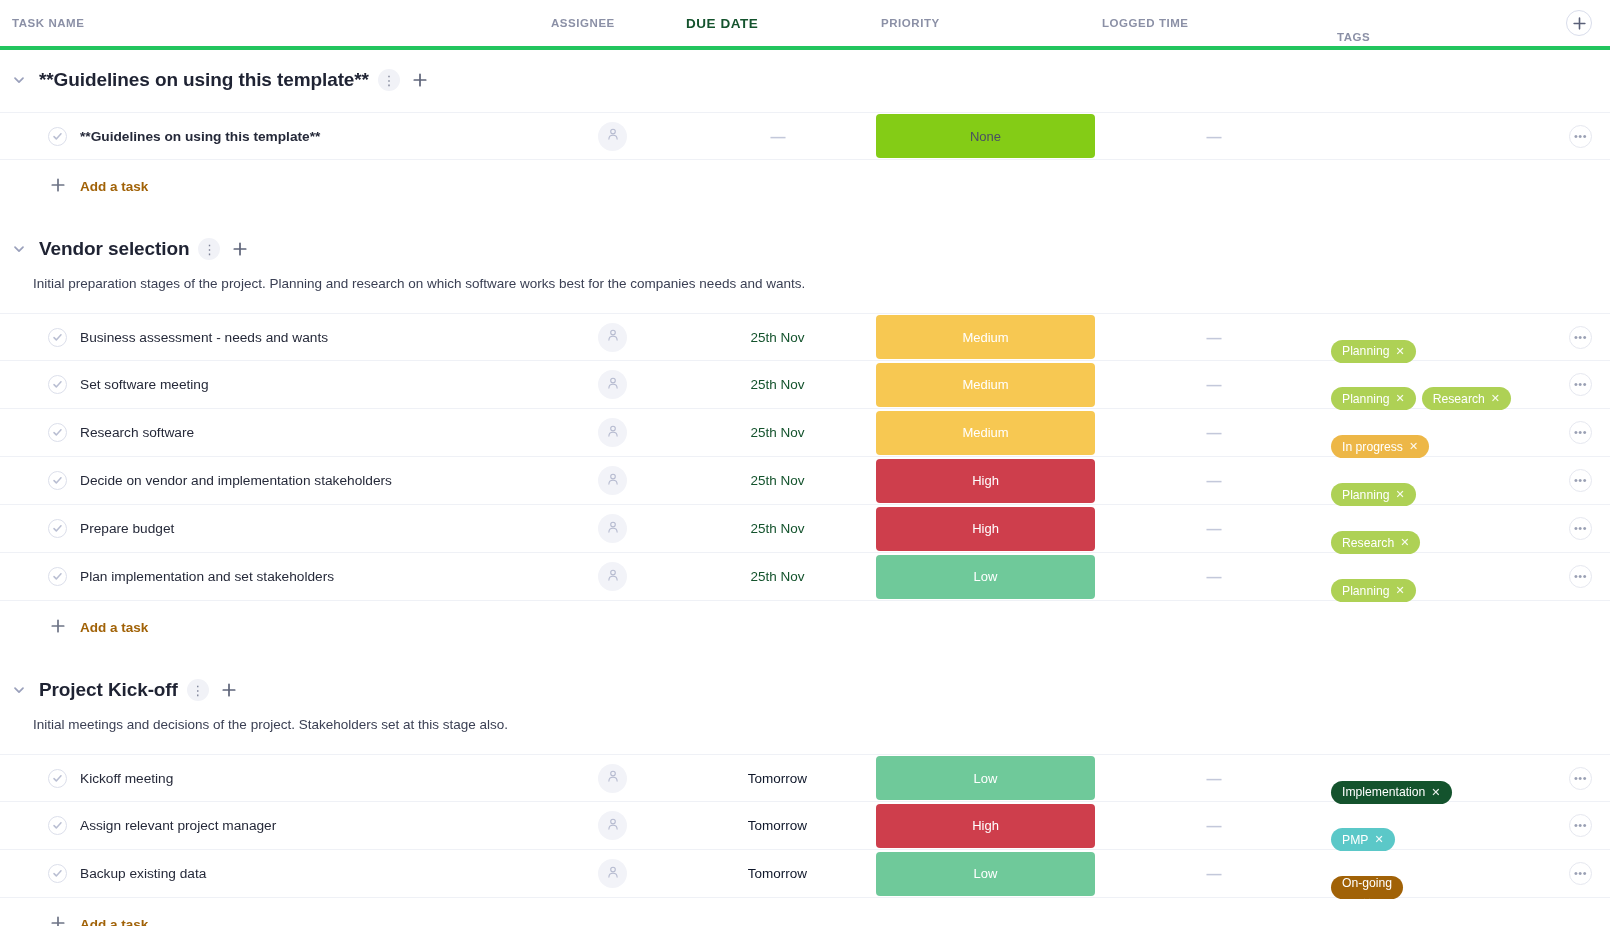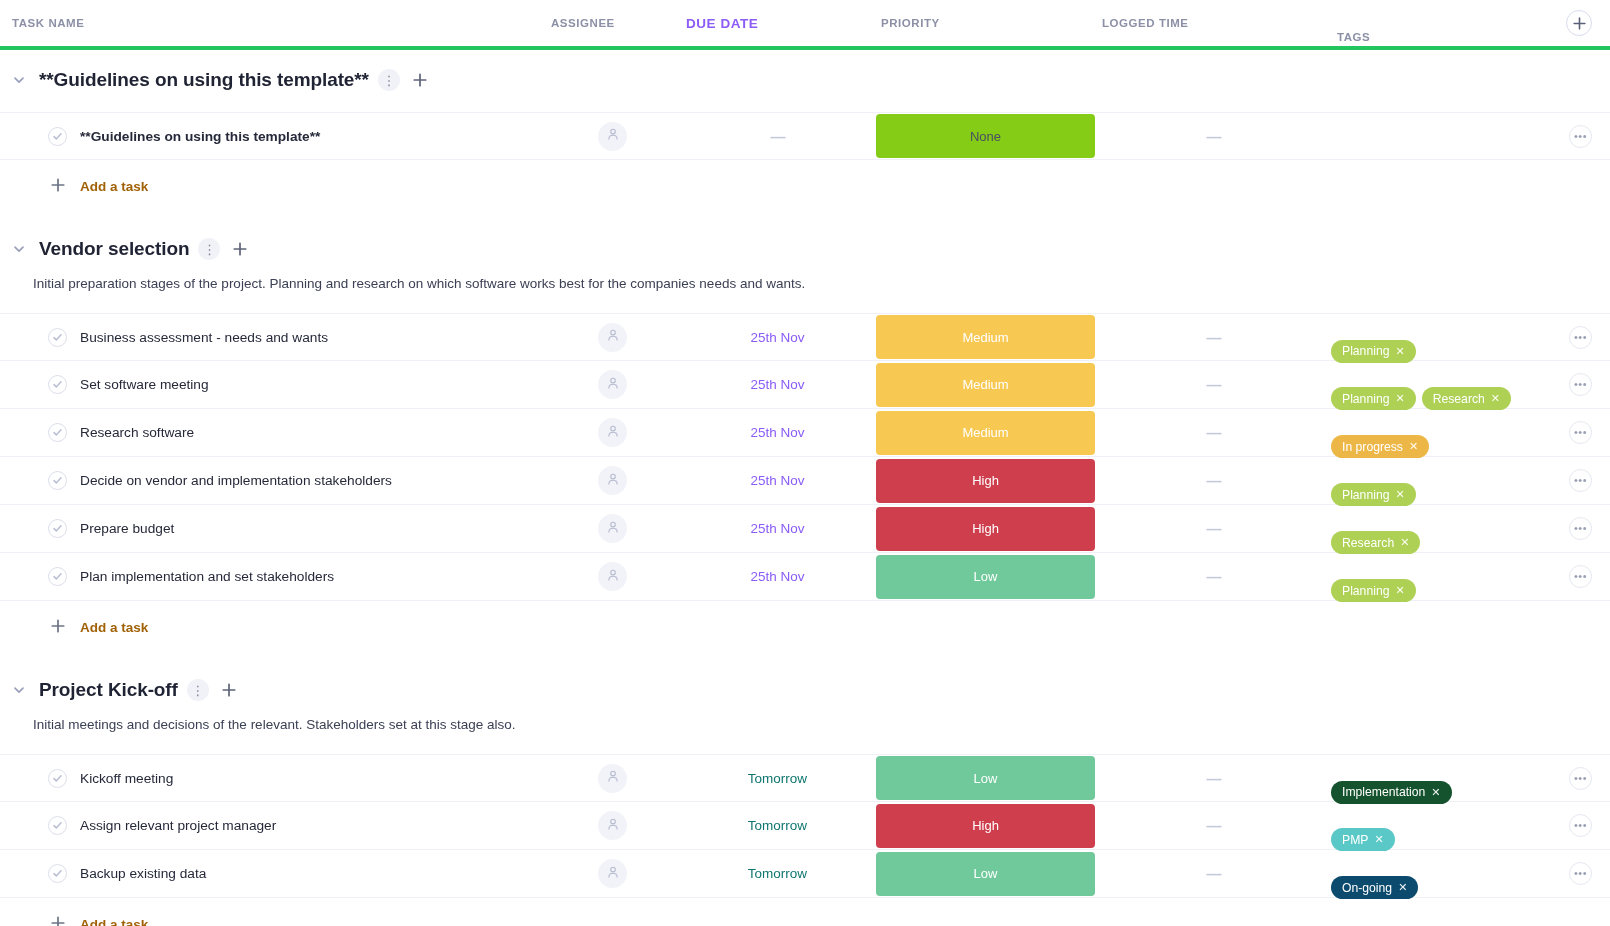--- a/index.html
+++ b/index.html
@@ -128,23 +128,23 @@
   .avatar {
     width: 29px; height: 29px;
     border-radius: 50%;
     background: #f2f3f8;
     display: flex; align-items: center; justify-content: center;
     cursor: pointer;
   }
 
   .due {
     font-size: 13.5px;
-    color: #8b5cf6;
-  }
-  .due.soon { color: #0f766e; }
+    color: #14532d;
+  }
+  .due.soon { color: #0f172a; }
   .dash {
     color: #c3c8da;
     font-size: 15px;
     font-weight: 600;
     letter-spacing: -1px;
   }
 
   .prio-chip {
     width: 219px;
     height: 44px;
@@ -528,21 +528,21 @@
         </svg>
       </div>
       <div class="section-title">Project Kick-off</div>
       <div class="sec-icon-btn dots">⋮</div>
       <div class="sec-icon-btn plus">
         <svg width="16" height="16" viewBox="0 0 14 14">
           <path d="M7 2 L7 12 M2 7 L12 7" stroke="#5e6479" stroke-width="1.5" stroke-linecap="round"></path>
         </svg>
       </div>
     </div>
-    <div class="section-desc">Initial meetings and decisions of the relevant. Stakeholders set at this stage also.</div>
+    <div class="section-desc">Initial meetings and decisions of the project. Stakeholders set at this stage also.</div>
     <div style="height: 22px;"></div>
     <div class="rows">
       <div class="row">
         <div class="col-task cell task-cell">
           <div class="checkbox">
             <svg width="11" height="11" viewBox="0 0 11 11">
               <path d="M2 5.6 L4.3 7.9 L9 2.8" stroke="#b9bed2" stroke-width="1.5" fill="none" stroke-linecap="round" stroke-linejoin="round"></path>
             </svg>
           </div>
           <div class="task-name">Kickoff meeting</div>
@@ -630,21 +630,21 @@
         <div class="col-due cell center">
           <span class="due soon">Tomorrow</span>
         </div>
         <div class="col-prio cell center">
           <div class="prio-chip" style="background: rgb(111, 201, 154);">Low</div>
         </div>
         <div class="col-logged cell center">
           <span class="dash">—</span>
         </div>
         <div class="col-tags cell tags-cell">
-          <span class="tag" style="background: #0c4a6e;">
+          <span class="tag" style="background: #a16207; flex-direction: column;">
             <span>On-going</span>
             <span class="x">✕</span>
           </span>
         </div>
         <div class="col-more cell">
           <div class="more-btn">•••</div>
         </div>
       </div>
     </div>
     <div class="add-task">

